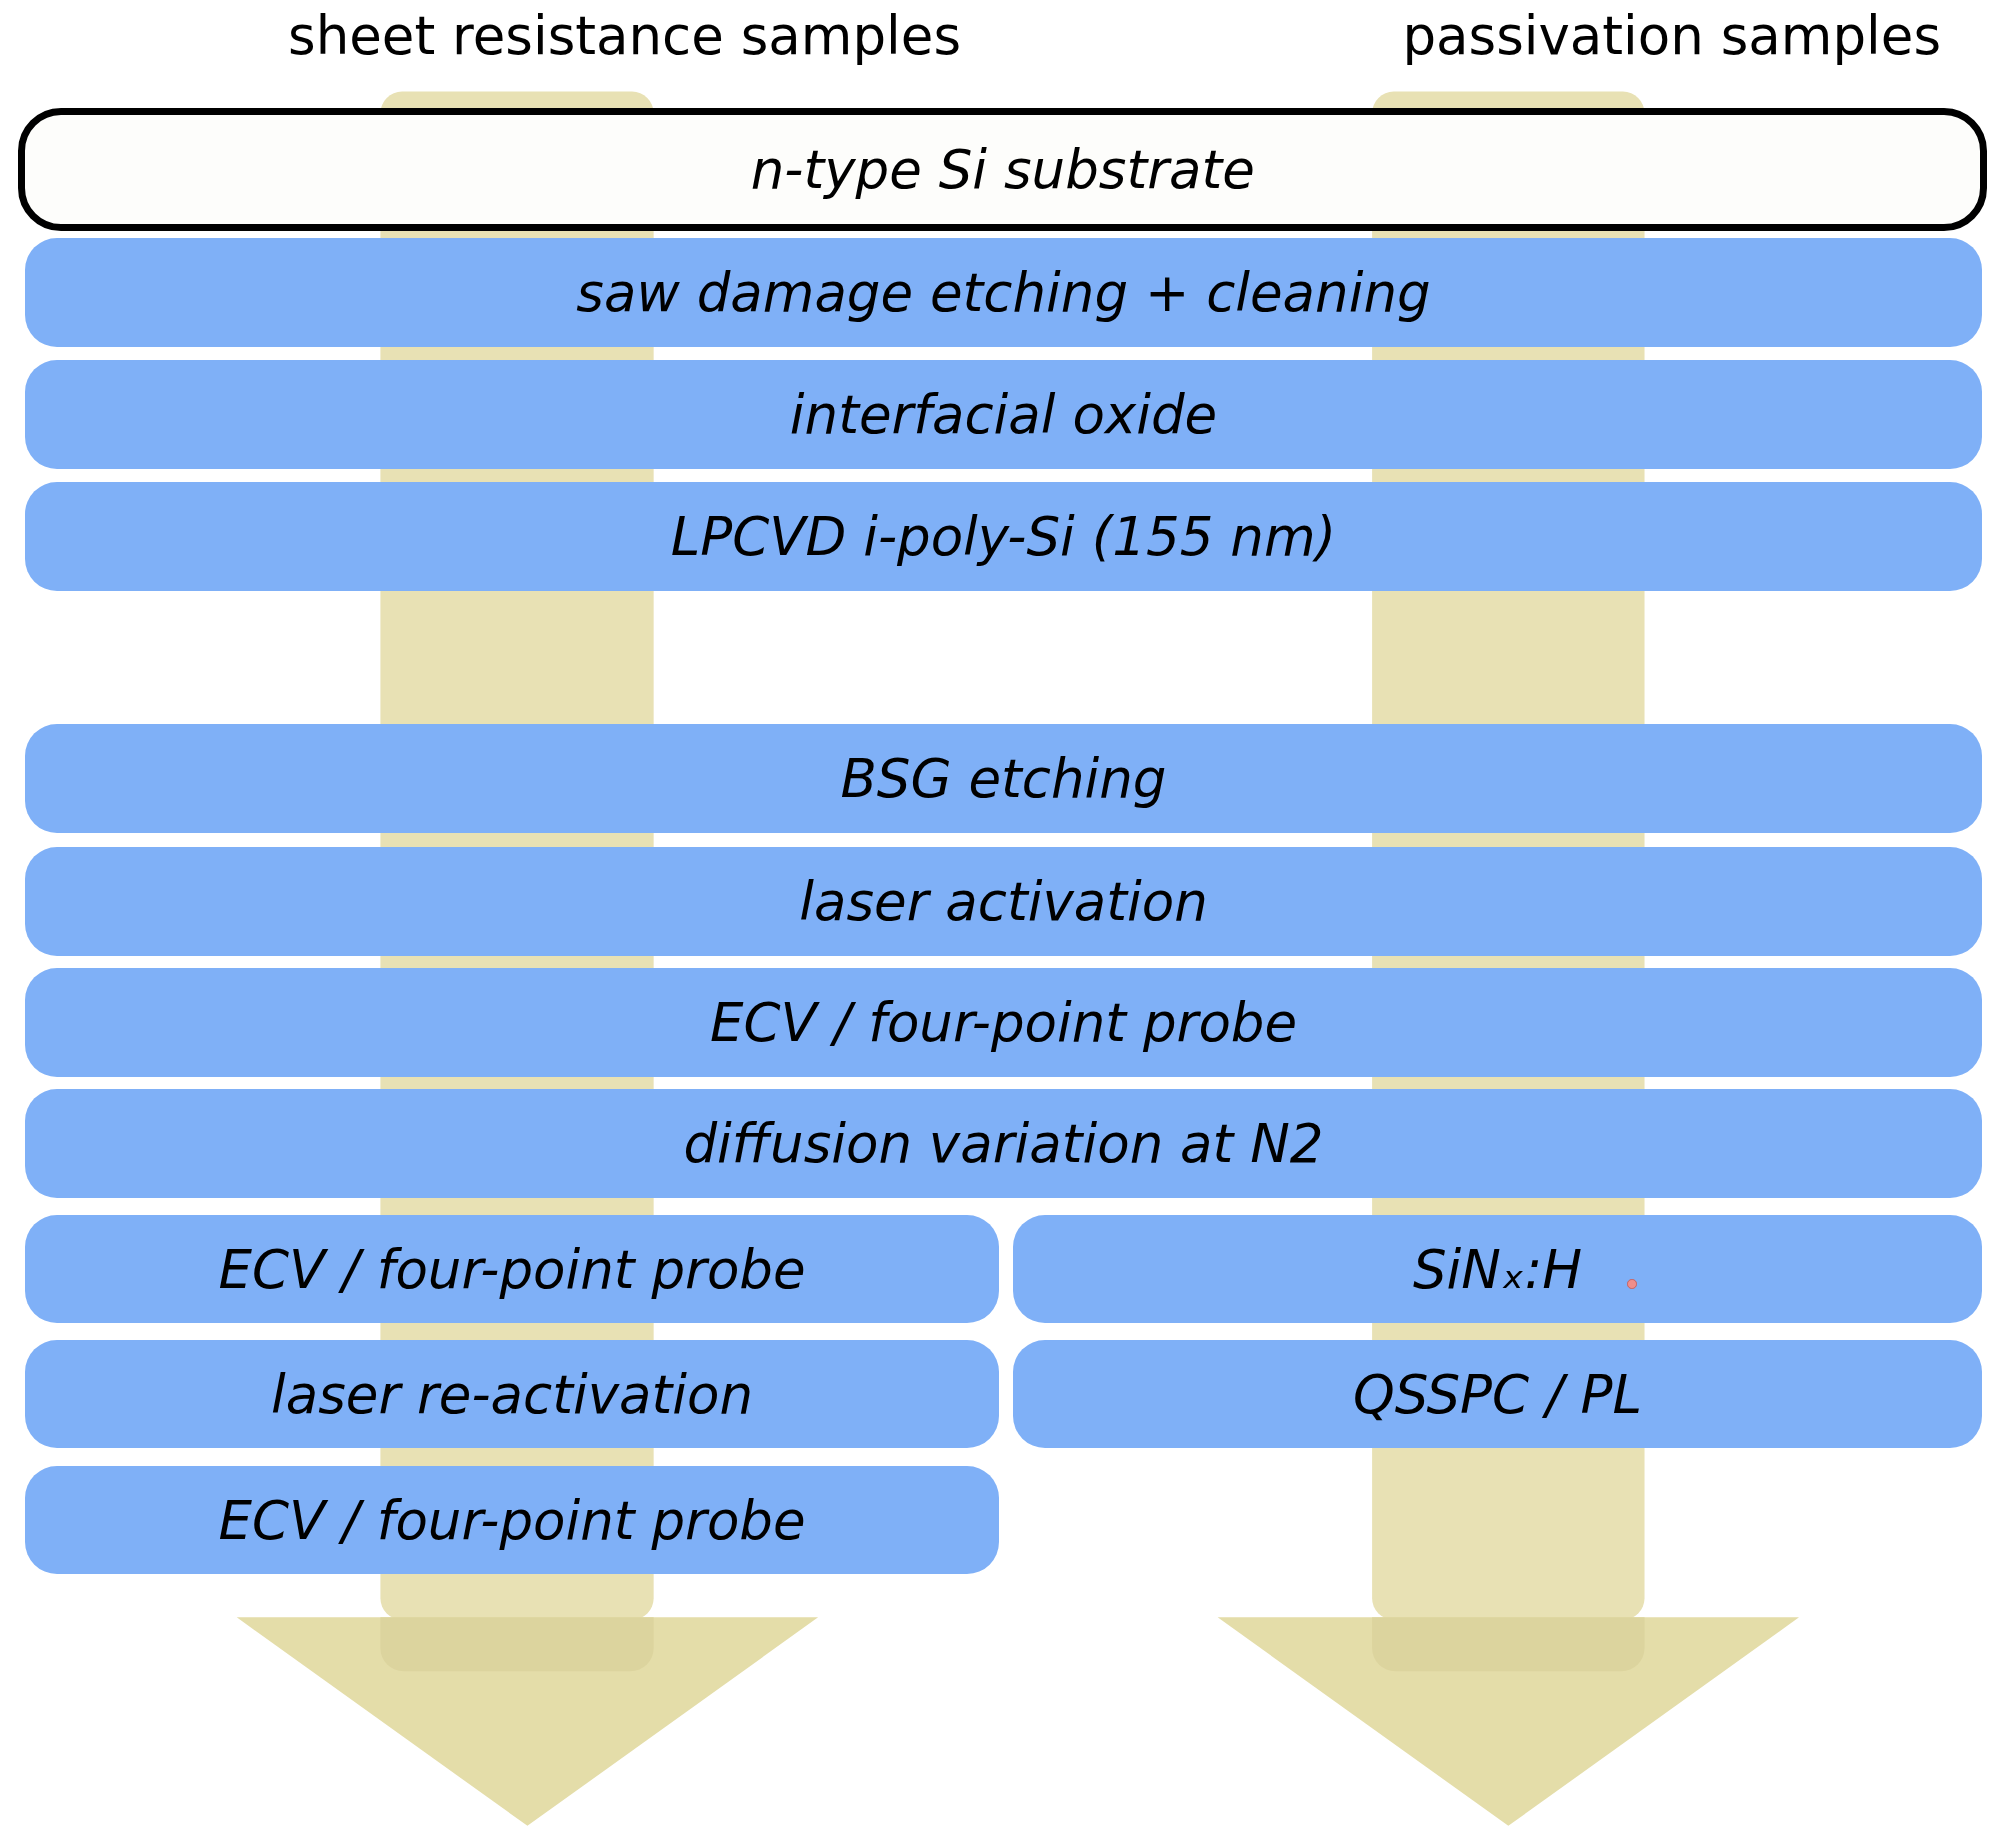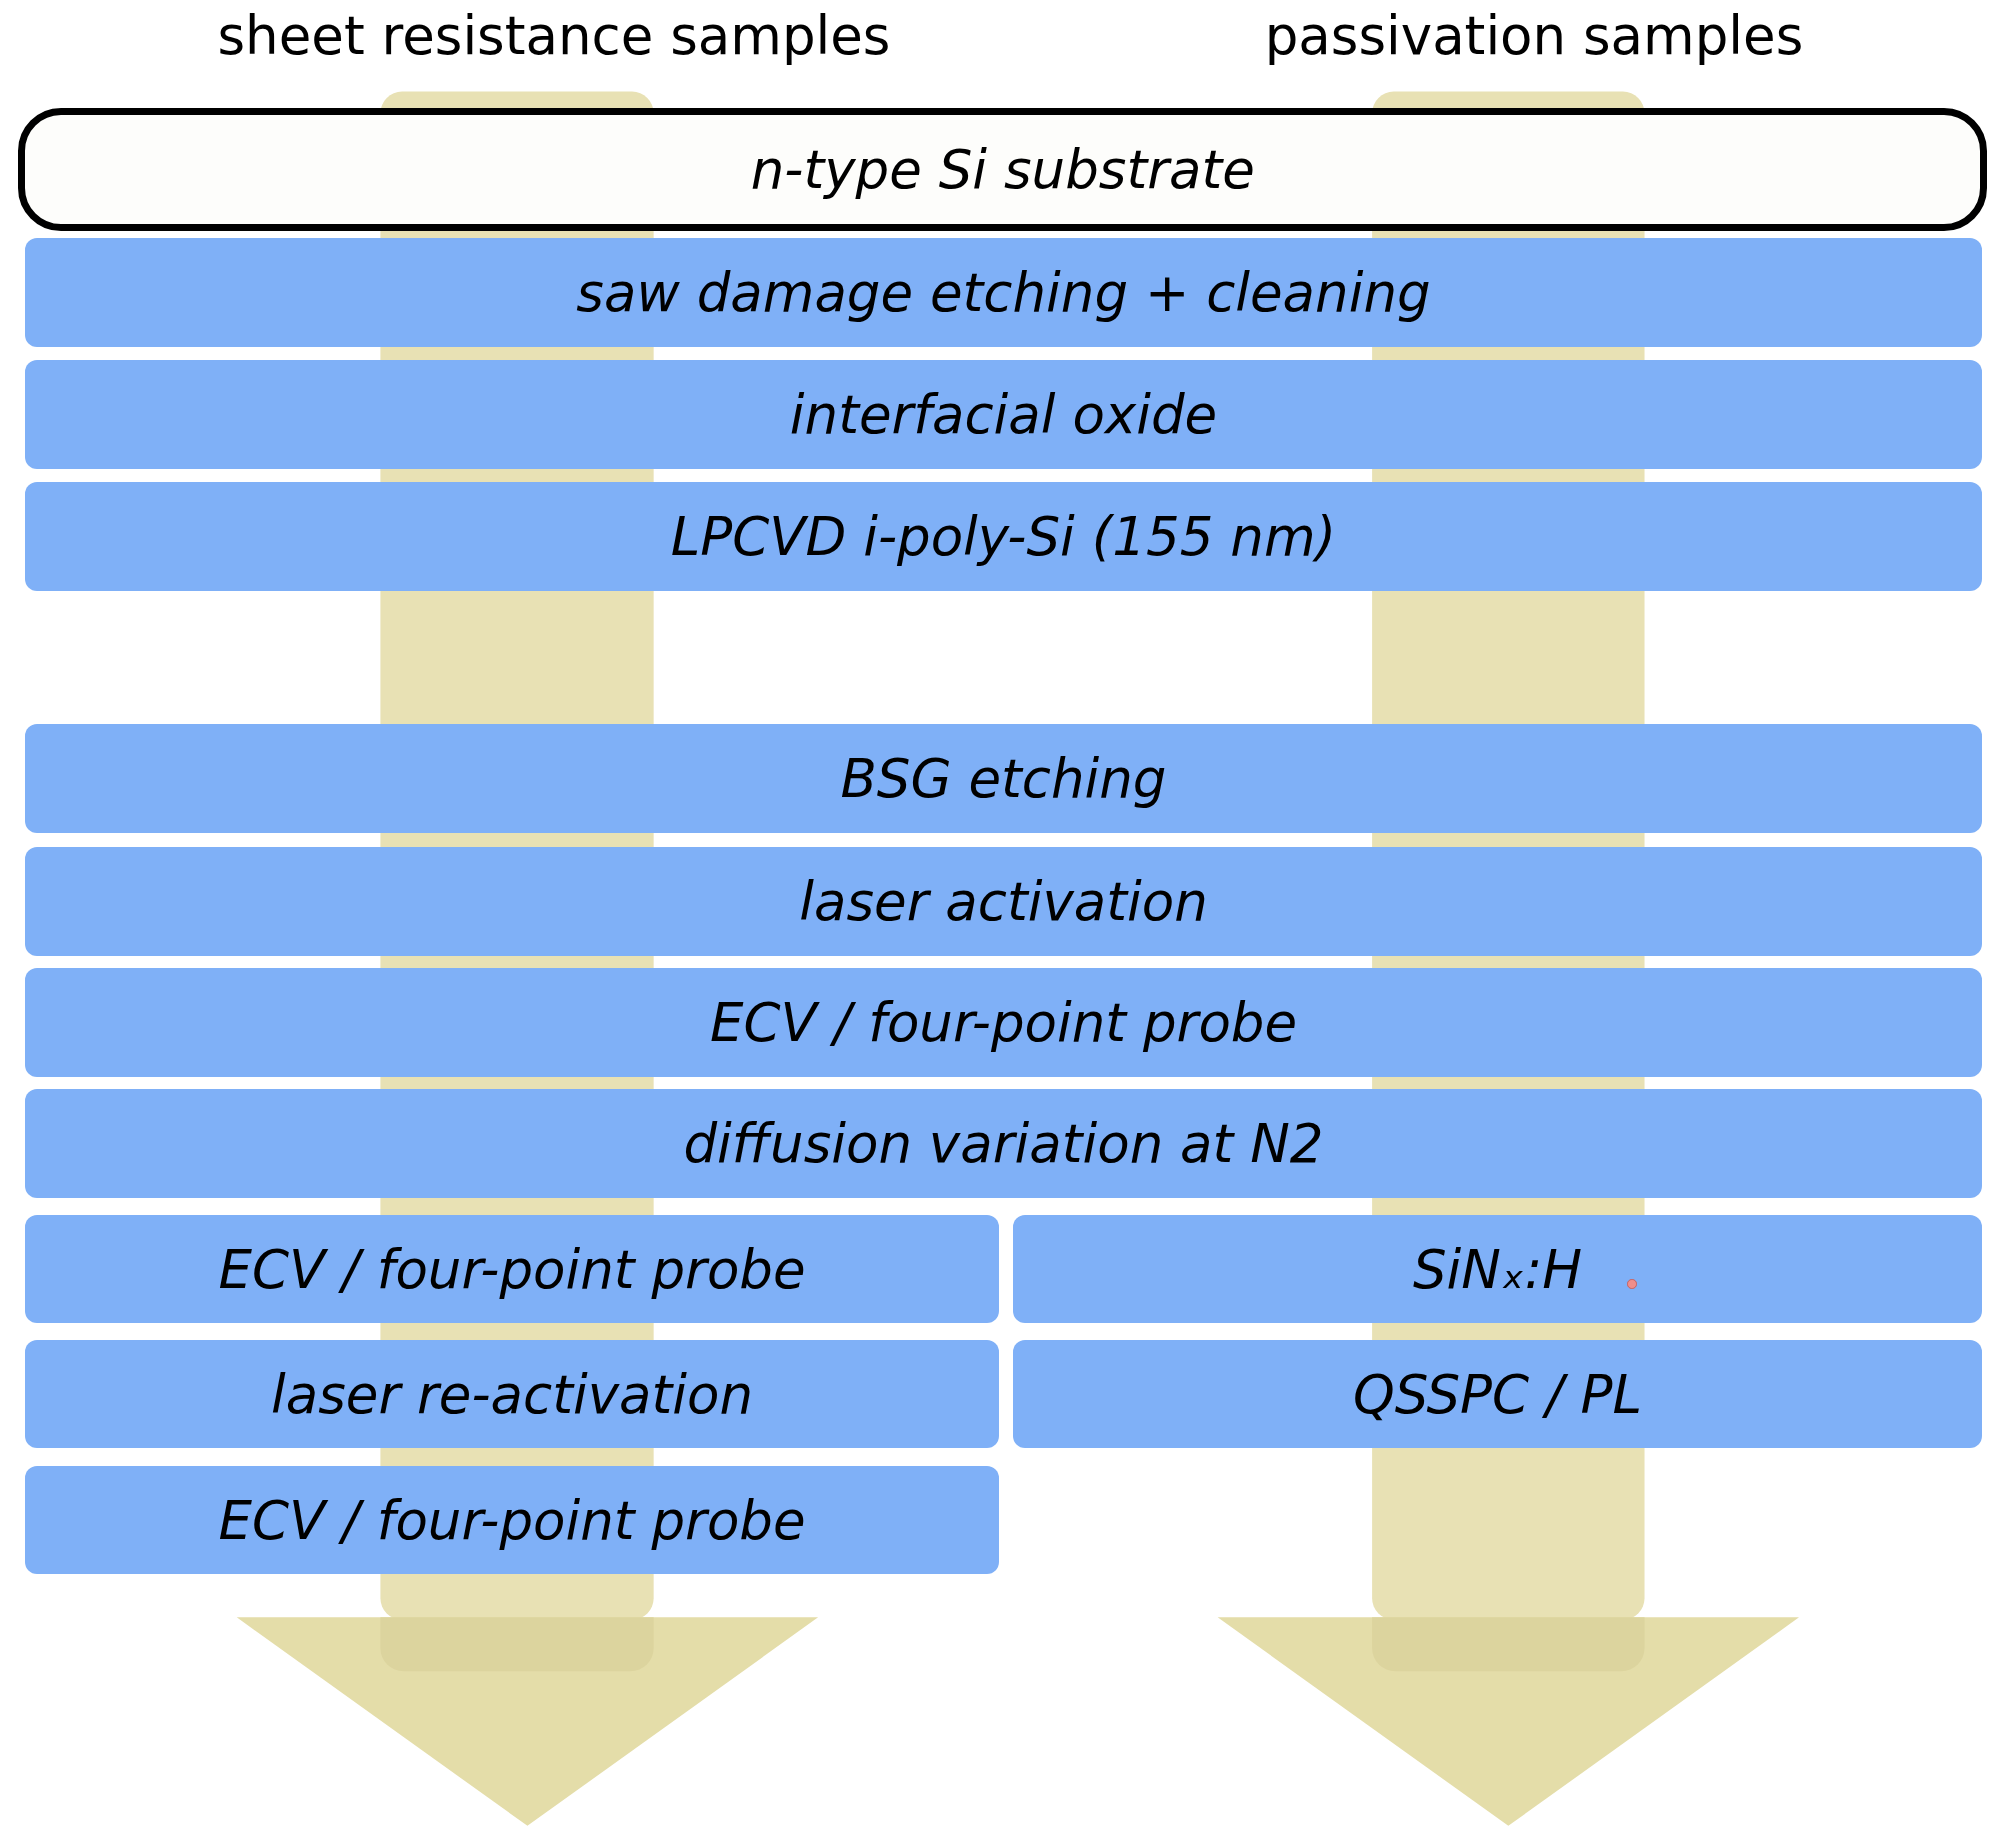--- a/index.html
+++ b/index.html
@@ -5,21 +5,21 @@
   html,body{margin:0;padding:0;background:var(--page-bg,#fff);}
   body{
     width:2005px;height:1846px;overflow:hidden;position:relative;
     font-family:"DejaVu Sans","Liberation Sans",sans-serif;
     color:var(--text-color,#000);
   }
   .canvas{position:absolute;left:0;top:0;width:2005px;height:1846px;background:var(--page-bg,#fff);}
 
   .col-header{
     position:absolute;top:3.3px;height:66px;
-    font-size:53px;line-height:66px;text-align:center;
+    font-size:53px;line-height:66px;text-align:right;
     white-space:nowrap;
   }
   .col-header.left{left:147px;width:814px;}
   .col-header.right{left:1127px;width:814px;}
 
   .arrow-svg{position:absolute;left:0;top:0;z-index:1;}
   .shaft{fill:var(--arrow-shaft,#e8e1b4);}
   .head{fill:var(--arrow-head,#e4dda9);}
   .overlap{fill:var(--arrow-overlap,#dcd49e);}
 
@@ -31,21 +31,21 @@
     font-style:italic;
   }
   .substrate{
     left:18.3px;top:108px;width:1969px;height:123px;
     background:var(--substrate-bg,#fdfdfb);
     border:7.5px solid var(--substrate-border,#000);
     border-radius:43px;
   }
   .step{
     background:var(--step-blue,#7fb0f7);
-    border-radius:12px;
+    border-radius:32px;
     height:109px;left:25px;width:1957px;
   }
   .step.half-l{width:974px;height:108px;}
   .step.half-r{left:1013px;width:969px;height:108px;}
 
   .r1{top:238px}.r2{top:360px}.r3{top:482px}.r4{top:603px}
   .r5{top:724px}.r6{top:847px}.r7{top:968px}.r8{top:1089px}
   .r9{top:1215px}.r10{top:1340px}.r11{top:1466px}
 
   .red-dot{

